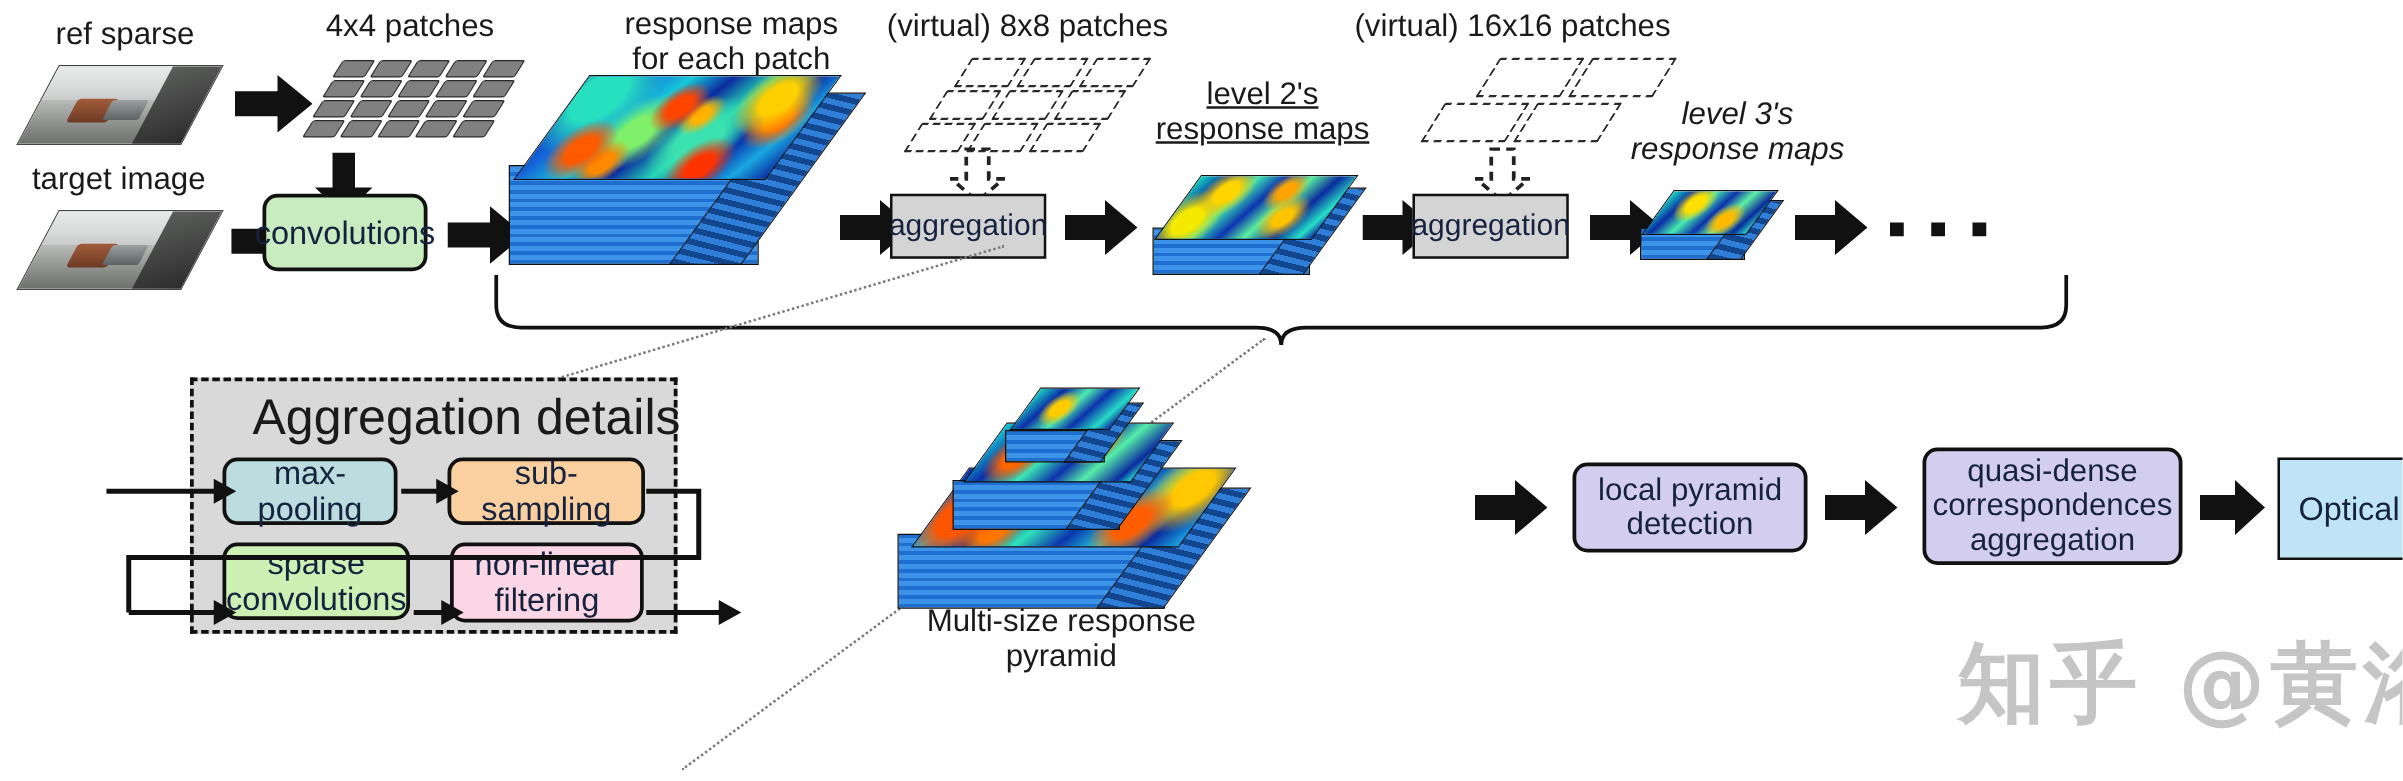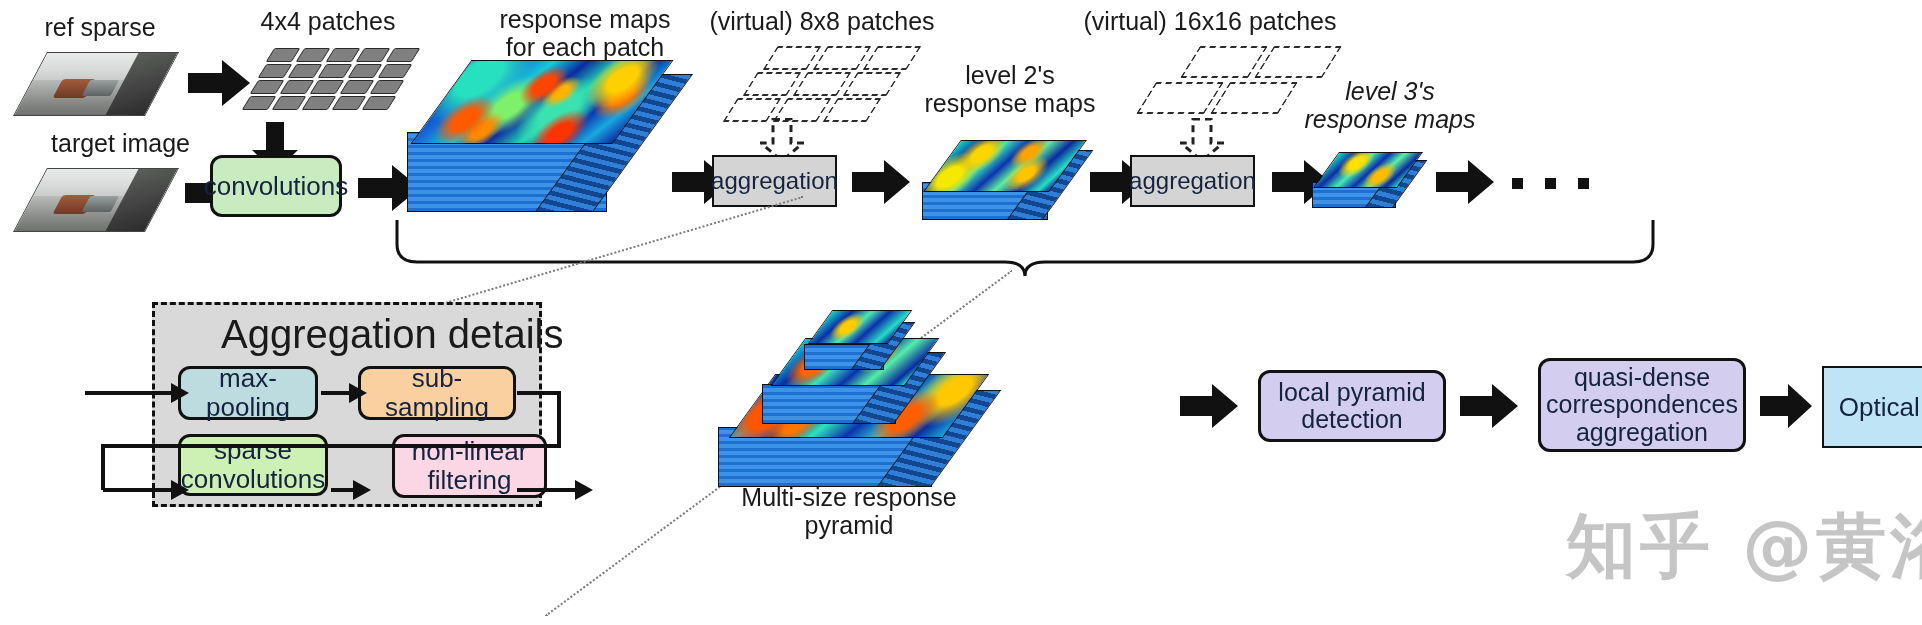--- a/index.html
+++ b/index.html
@@ -103,21 +103,21 @@
   <div class="pg-cell" style="left:96px;  top:48px;width:24px;height:12px;"></div>
   <div class="pg-cell" style="left:126px; top:48px;width:24px;height:12px;"></div>
 </div>
 
 <div class="arrowR" style="left:252px;top:122px;">
   <svg width="46" height="50" viewBox="0 0 46 50">
       <path d="M14 0 H32 V28 H46 L23 50 L0 28 H14 Z" fill="#111"></path>
     </svg>
 </div>
 
-<div class="abs lbl" style="left:0px;top:130px;width:190px;text-align:right;">target image</div>
+<div class="abs lbl" style="left:0px;top:130px;width:190px;">target image</div>
 <div class="photo" style="left:30px;top:168px;width:130px;height:62px;">
   <div class="sky"></div>
     <div class="grd"></div>
     <div class="dark"></div>
   <div class="car"></div>
     <div class="car2"></div>
 </div>
 
 <div class="arrowR" style="left:185px;top:170px;">
   <svg width="62" height="46" viewBox="0 0 62 46">
@@ -180,21 +180,21 @@
 </div>
 
 <div class="pbox sq" style="left:712px;top:155px;width:125px;height:52px;background:#d4d4d4;font-size:24px;">aggregation</div>
 
 <div class="arrowR" style="left:852px;top:160px;">
   <svg width="58" height="44" viewBox="0 0 58 44">
       <path d="M0 12 H32 V0 L58 22 L32 44 V32 H0 Z" fill="#111"></path>
     </svg>
 </div>
 
-<div class="abs lbl" style="left:905px;top:62px;width:210px;">level 2's
+<div class="abs lbl" style="left:905px;top:62px;width:210px;text-decoration:underline;">level 2's
 response maps</div>
 <div class="stack" style="left:920px;top:140px;width:160px;height:80px;">
   <div class="side" style="left:2px;top:42px;width:124px;height:36px;"></div>
   <div class="edge" style="left:112px;top:10px;width:34px;height:68px;"></div>
   <div class="top" style="left:22px;top:0px;width:124px;height:50px;">
     <div class="heat" style="background:
         radial-gradient(circle at 24% 26%, #ffd500 0 8%, rgba(255,213,0,0) 20%),
         radial-gradient(circle at 62% 24%, #ffa300 0 7%, rgba(255,163,0,0) 18%),
         radial-gradient(circle at 12% 72%, #f5e900 0 9%, rgba(245,233,0,0) 22%),
         radial-gradient(circle at 72% 66%, #ffc400 0 7%, rgba(255,196,0,0) 19%),
@@ -254,28 +254,28 @@
 </div>
 
 <svg class="abs" style="left:395px;top:218px;" width="1260" height="60" viewBox="0 0 1260 60">
   <path d="M2 2 V26 Q2 44 22 44 H610 Q630 44 630 58 Q630 44 650 44 H1238 Q1258 44 1258 26 V2" fill="none" stroke="#111" stroke-width="3"></path>
 </svg>
 
 <div class="dotline" style="left:266px;top:355px;width:560px;transform:rotate(-16.5deg);"></div>
 <div class="dotline" style="left:545px;top:615px;width:580px;transform:rotate(-36.5deg);"></div>
 
 <div class="dashbox" style="left:152px;top:302px;width:390px;height:205px;"></div>
-<div class="title-agg" style="left:221px;top:312px;text-align:right;">Aggregation details</div>
+<div class="title-agg" style="left:202px;top:312px;text-align:right;">Aggregation details</div>
 
 <div class="pbox" style="left:178px;top:366px;width:140px;height:54px;background:#bcdcdf;font-size:26px;">max-pooling</div>
 <div class="pbox" style="left:358px;top:366px;width:158px;height:54px;background:#fbd0a0;font-size:26px;">sub-sampling</div>
 
 <div class="pbox" style="left:178px;top:434px;width:150px;height:62px;background:#cdf0b4;font-size:26px;">sparse
 convolutions</div>
-<div class="pbox" style="left:360px;top:434px;width:155px;height:64px;background:#fbd6e4;font-size:26px;margin-left:32px;">non-linear
+<div class="pbox" style="left:360px;top:434px;width:155px;height:64px;background:#fbd6e4;font-size:26px;">non-linear
 filtering</div>
 
 <svg class="abs" style="left:85px;top:350px;" width="510" height="165" viewBox="0 0 510 165">
 
   <line x1="0" y1="43" x2="88" y2="43" stroke="#111" stroke-width="4"></line>
   <path d="M86 33 L104 43 L86 53 Z" fill="#111"></path>
 
   <line x1="236" y1="43" x2="266" y2="43" stroke="#111" stroke-width="4"></line>
   <path d="M264 33 L282 43 L264 53 Z" fill="#111"></path>
 

